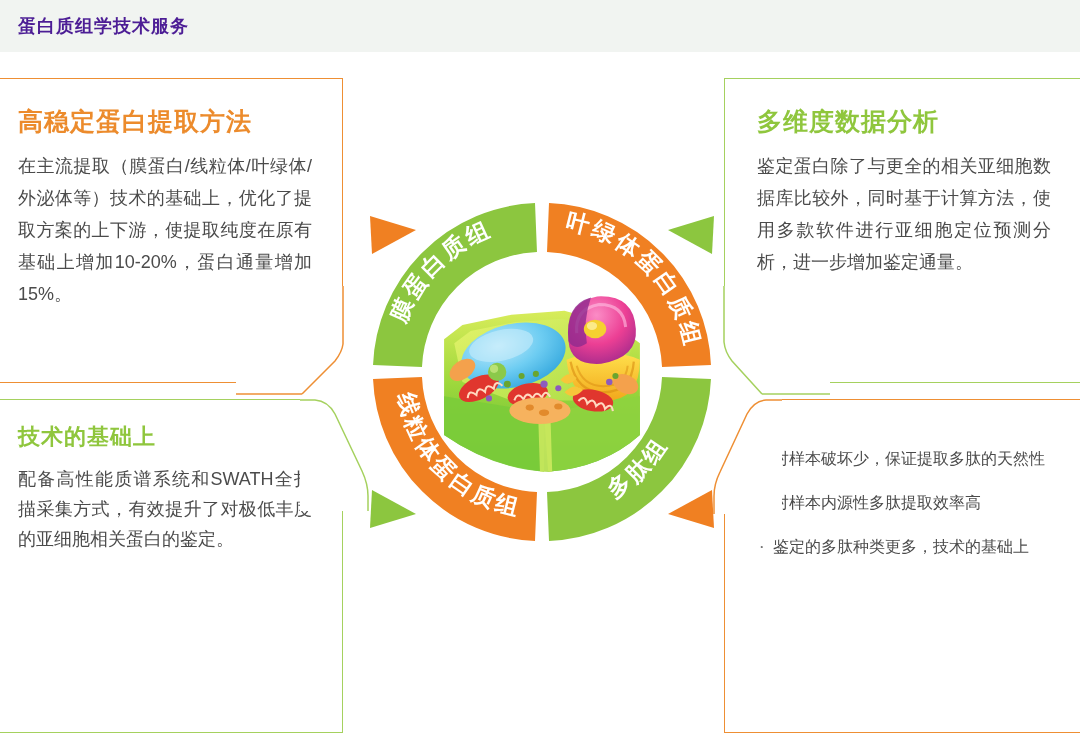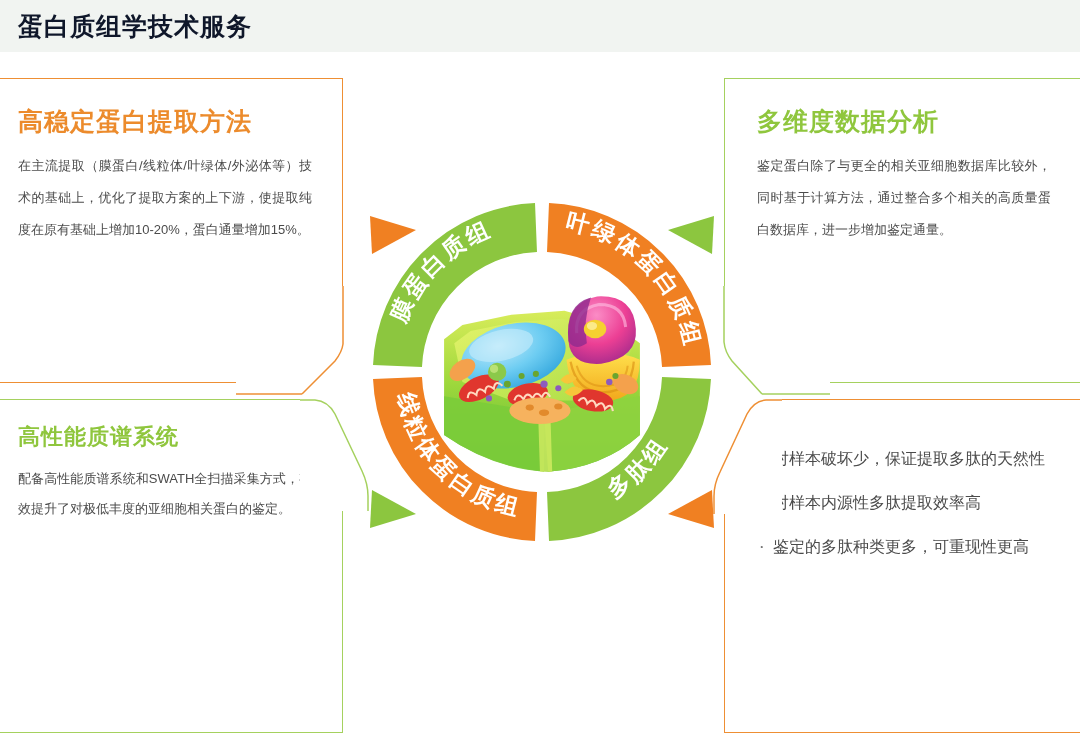--- a/index.html
+++ b/index.html
@@ -13,41 +13,41 @@
   }
   .page{position:relative;width:1080px;height:752px;overflow:hidden;}
 
   
   .header-band{
     position:absolute;left:0;top:0;width:1080px;height:52px;
     background:#f1f4f1;
   }
   .header-title{
     position:absolute;left:18px;top:7px;
-    font-size:25px;font-weight:bold;letter-spacing:1px;
-    color:#0f172a;
+    font-size:18px;font-weight:bold;letter-spacing:1px;
+    color:#4c1d95;
     line-height:38px;
     white-space:nowrap;
   }
 
   
   .card{
     position:absolute;
     background:#ffffff;
     box-sizing:border-box;
   }
   .card-title{
     font-weight:bold;
     letter-spacing:1px;
     margin:0 0 12px 0;
     white-space:nowrap;
     font-family:Liberation Serif, serif;
   }
   .card-body{
-    font-size:13px;
+    font-size:18px;
     line-height:32px;
     color:#4b4b4b;
     margin:0;
     text-align:justify;
   }
   .orange{color:#ec8b2c;}
   .green{color:#8fc63d;}
 
   
   #card-extraction{
@@ -126,44 +126,44 @@
     <h2 class="card-title orange">高稳定蛋白提取方法</h2>
     <p class="card-body">在主流提取（膜蛋白/线粒体/叶绿体/外泌体等）技术的基础上，优化了提取方案的上下游，使提取纯度在原有基础上增加10-20%，蛋白通量增加15%。</p>
   </div>
   <svg class="notch-svg" style="left:236px;top:286px;width:130px;height:110px;" viewBox="0 0 130 110">
     <path d="M0,0 L130,0 L130,110 L0,110 Z" fill="#ffffff"></path>
     <path d="M107,0 L107,58 Q106,66 99,75 L66,108" fill="none" stroke="#ee8f34" stroke-width="1.5"></path>
     <path d="M0,108 L66,108" fill="none" stroke="#ee8f34" stroke-width="1.5"></path>
   </svg>
 
   <div class="card" id="card-mass-spec">
-    <h2 class="card-title green">高性能质谱系统</h2>
+    <h2 class="card-title green">技术的基础上</h2>
     <p class="card-body">配备高性能质谱系统和SWATH全扫描采集方式，有效提升了对极低丰度的亚细胞相关蛋白的鉴定。</p>
   </div>
   <svg class="notch-svg" style="left:300px;top:396px;width:80px;height:115px;" viewBox="0 0 80 115">
     <path d="M0,0 L80,0 L80,115 L0,115 Z" fill="#ffffff"></path>
     <path d="M0,4 L15,4 Q28,5 35,18 L62,75 Q68,88 68,100 L68,115" fill="none" stroke="#a5d15e" stroke-width="1.5"></path>
   </svg>
 
   <div class="card" id="card-analysis">
     <h2 class="card-title green">多维度数据分析</h2>
-    <p class="card-body">鉴定蛋白除了与更全的相关亚细胞数据库比较外，同时基于计算方法，通过整合多个相关的高质量蛋白数据库，进一步增加鉴定通量。</p>
+    <p class="card-body">鉴定蛋白除了与更全的相关亚细胞数据库比较外，同时基于计算方法，使用多款软件进行亚细胞定位预测分析，进一步增加鉴定通量。</p>
   </div>
   <svg class="notch-svg" style="left:700px;top:286px;width:130px;height:112px;" viewBox="0 0 130 112">
     <path d="M0,0 L130,0 L130,112 L0,112 Z" fill="#ffffff"></path>
     <path d="M24,0 L24,56 Q25,66 32,75 L62,108" fill="none" stroke="#a5d15e" stroke-width="1.5"></path>
     <path d="M62,108 L130,108" fill="none" stroke="#a5d15e" stroke-width="1.5"></path>
   </svg>
 
   <div class="card" id="card-peptide">
     <ul class="bullet-list">
       <li><span class="dot">·</span><span>对样本破坏少，保证提取多肽的天然性</span></li>
       <li><span class="dot">·</span><span>对样本内源性多肽提取效率高</span></li>
       <li><span class="dot">·</span></li>
-      <li><span class="dot">·</span><span>鉴定的多肽种类更多，可重现性更高</span></li>
+      <li><span class="dot">·</span><span>鉴定的多肽种类更多，技术的基础上</span></li>
     </ul>
   </div>
   <svg class="notch-svg" style="left:702px;top:396px;width:80px;height:118px;" viewBox="0 0 80 118">
     <path d="M0,0 L80,0 L80,118 L0,118 Z" fill="#ffffff"></path>
     <path d="M80,4 L64,4 Q52,5 45,18 L18,76 Q12,88 12,100 L12,118" fill="none" stroke="#ee8f34" stroke-width="1.5"></path>
   </svg>
 
   <div class="ring-wrap">
     <svg class="ring-svg" width="368" height="368" viewBox="0 0 368 368">
       <defs>

